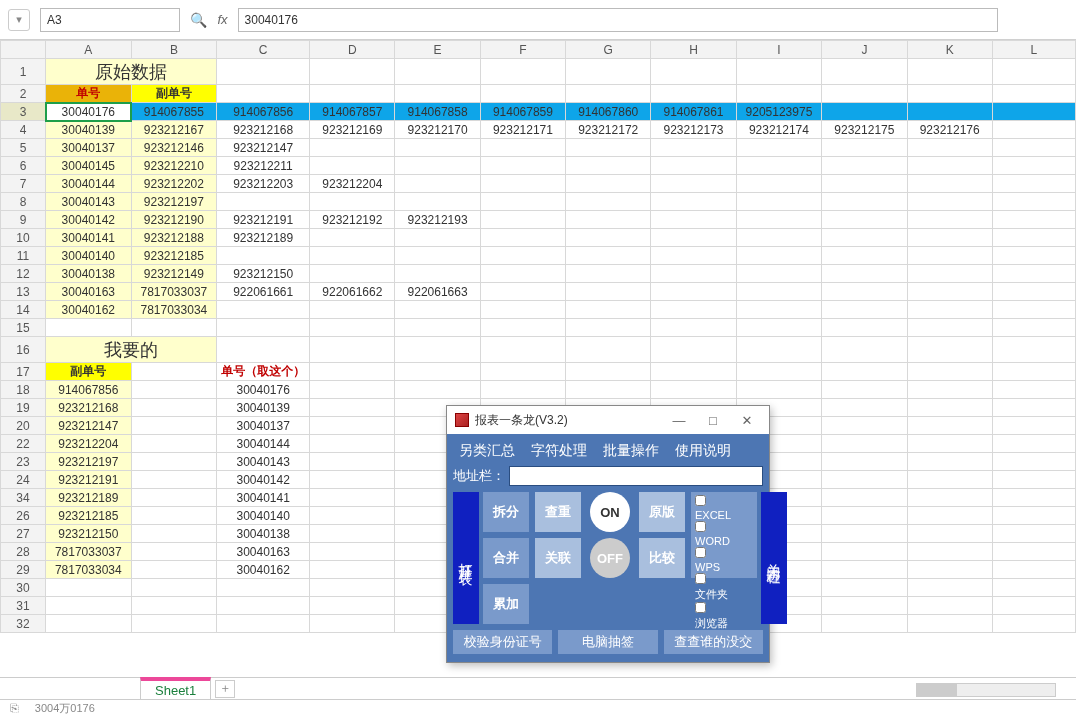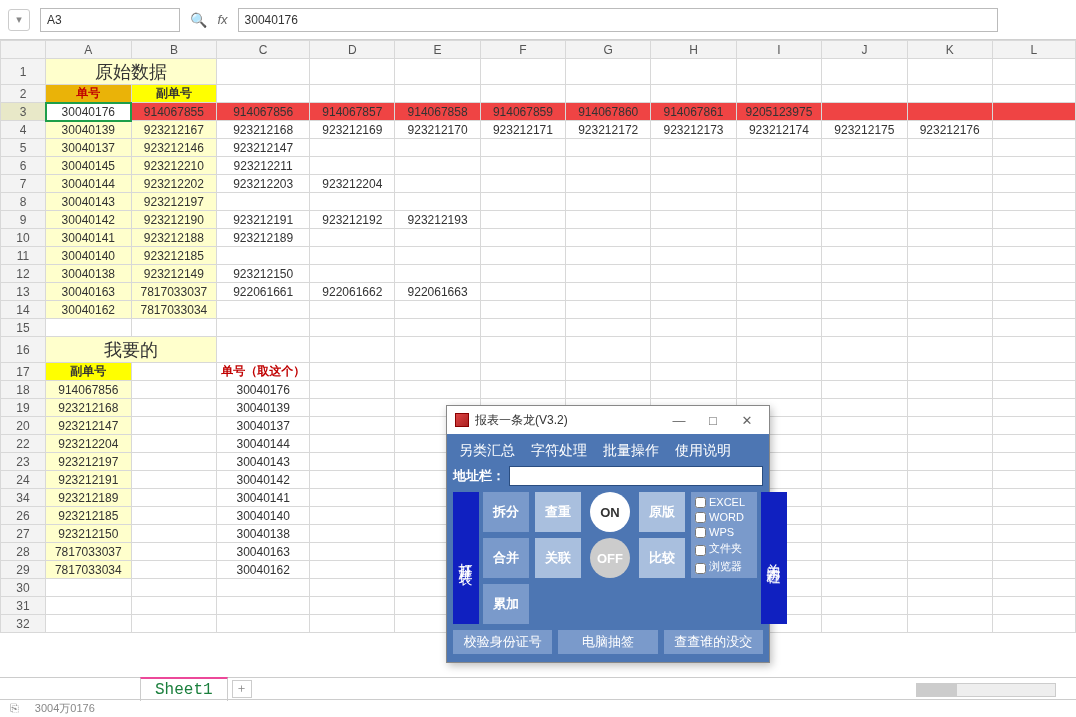--- a/index.html
+++ b/index.html
@@ -98,44 +98,43 @@
     background: #ffffcc;
   }
   td.hdr-red { background: #eab308; color: #c00000; font-weight: bold; }
   td.hdr-yel { background: #ffff00; color: #333; font-weight: bold; }
 
   td.sel-cell {
     outline: 2px solid #1e9e4a;
     outline-offset: -1px;
     background: #fff;
   }
-  tr.sel-row td { background: #ef4444; }
+  tr.sel-row td { background: #0ea5e9; }
   tr.sel-row td.sel-cell { background: #fff; }
 
   
   .sheet-bar {
     position: absolute;
     bottom: 18px;
     left: 0; right: 0;
     height: 22px;
     display: flex;
     align-items: center;
     border-top: 1px solid #ccc;
     padding-left: 140px;
     gap: 4px;
   }
   .sheet-tab {
     padding: 2px 14px;
     border: 1px solid #ccc;
     border-bottom: none;
     background: #fff;
-    font-size: 16px;
+    font-size: 13px;
     color: #1a7f3c;
-    border-top: 2px solid #ec4899;
-    font-family: Liberation Mono, monospace;
+    border-top: 4px solid #ec4899;
   }
   .add-sheet {
     width: 20px; height: 18px;
     border: 1px solid #ccc;
     display: flex; align-items: center; justify-content: center;
     color: #888;
   }
   .hscroll {
     position: absolute;
     right: 20px;
@@ -191,21 +190,20 @@
     gap: 16px;
     padding: 2px 6px 6px 6px;
     font-size: 14px;
     color: #fff;
   }
   .addr-row {
     display: flex;
     align-items: center;
     gap: 4px;
     margin-bottom: 6px;
-    font-weight: bold;
   }
   .addr-label { font-size: 13px; color: #fff; }
   .addr-input {
     flex: 1;
     height: 20px;
     background: #fff;
     border: 1px solid #2a4d80;
   }
   .dlg-grid {
     display: flex;
@@ -255,21 +253,21 @@
   .checks {
     grid-row: span 2;
     background: #7a9acb;
     display: flex;
     flex-direction: column;
     justify-content: space-around;
     padding: 3px 4px;
     font-size: 11px;
     color: #fff;
   }
-  .chk { display: flex; align-items: flex-end; gap: 3px; }
+  .chk { display: flex; align-items: flex-start; gap: 3px; flex-direction: column; }
   .chk input { width: 11px; height: 11px; }
   .dlg-bottom {
     display: flex;
     gap: 6px;
     margin-top: 6px;
   }
   .bot-btn {
     flex: 1;
     background: #7a9acb;
     color: #fff;

